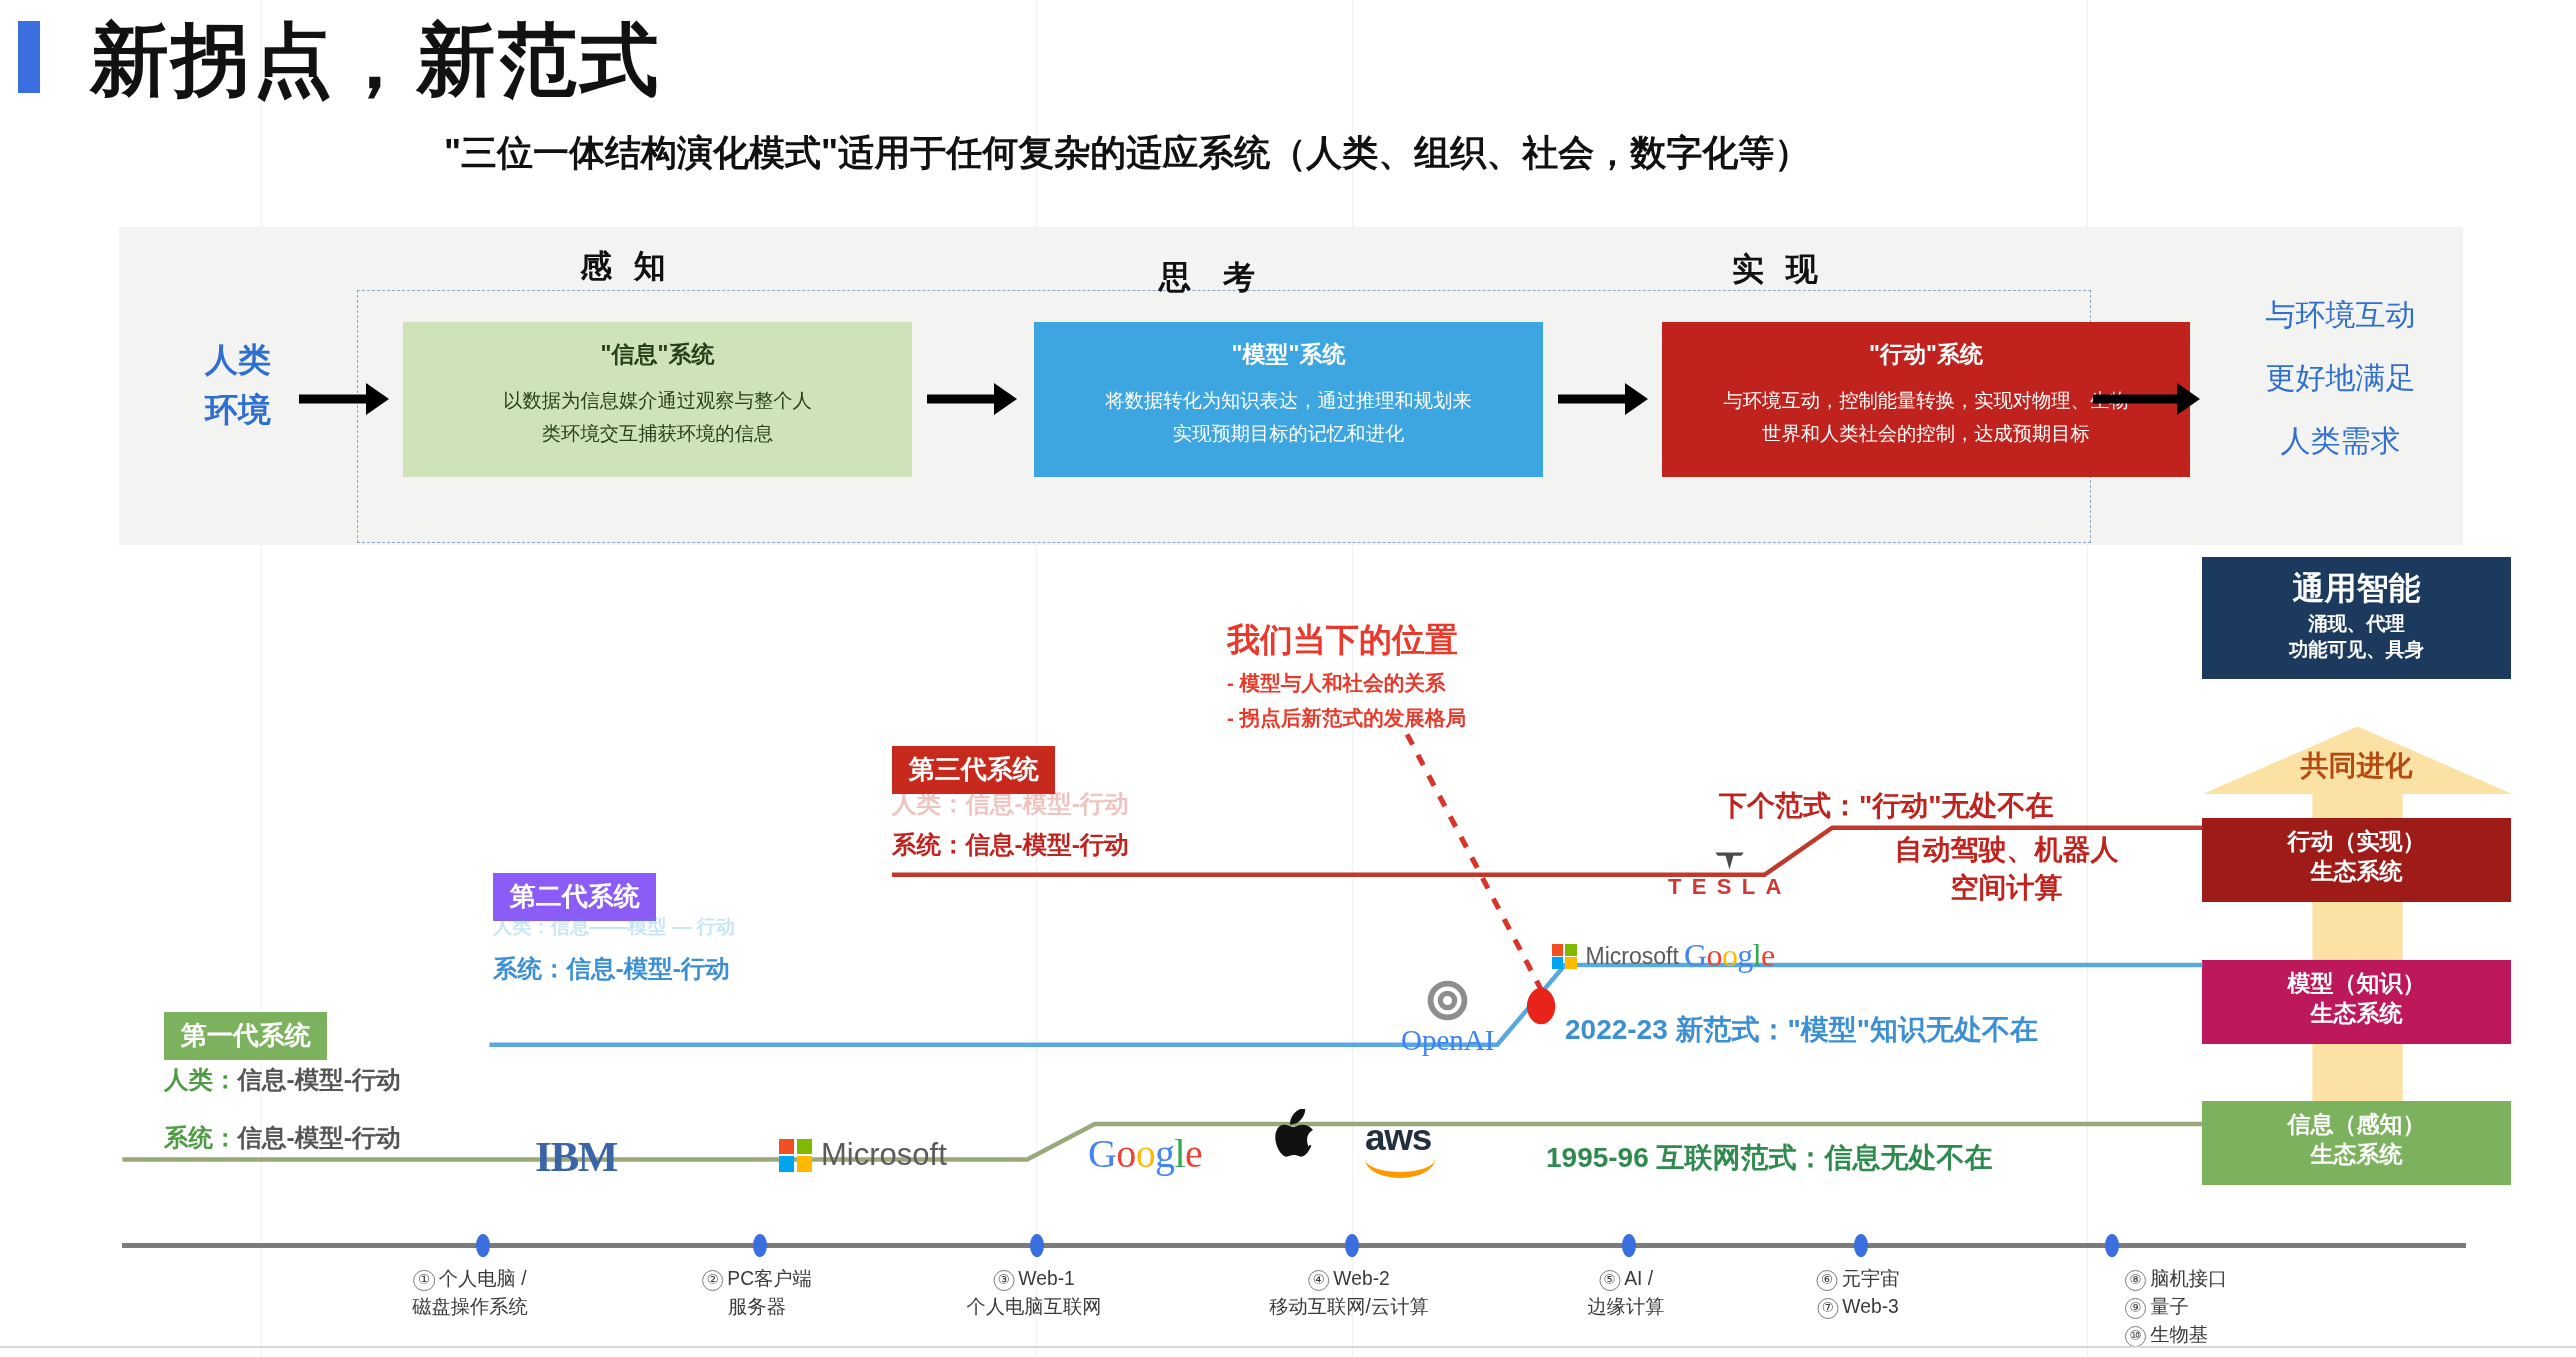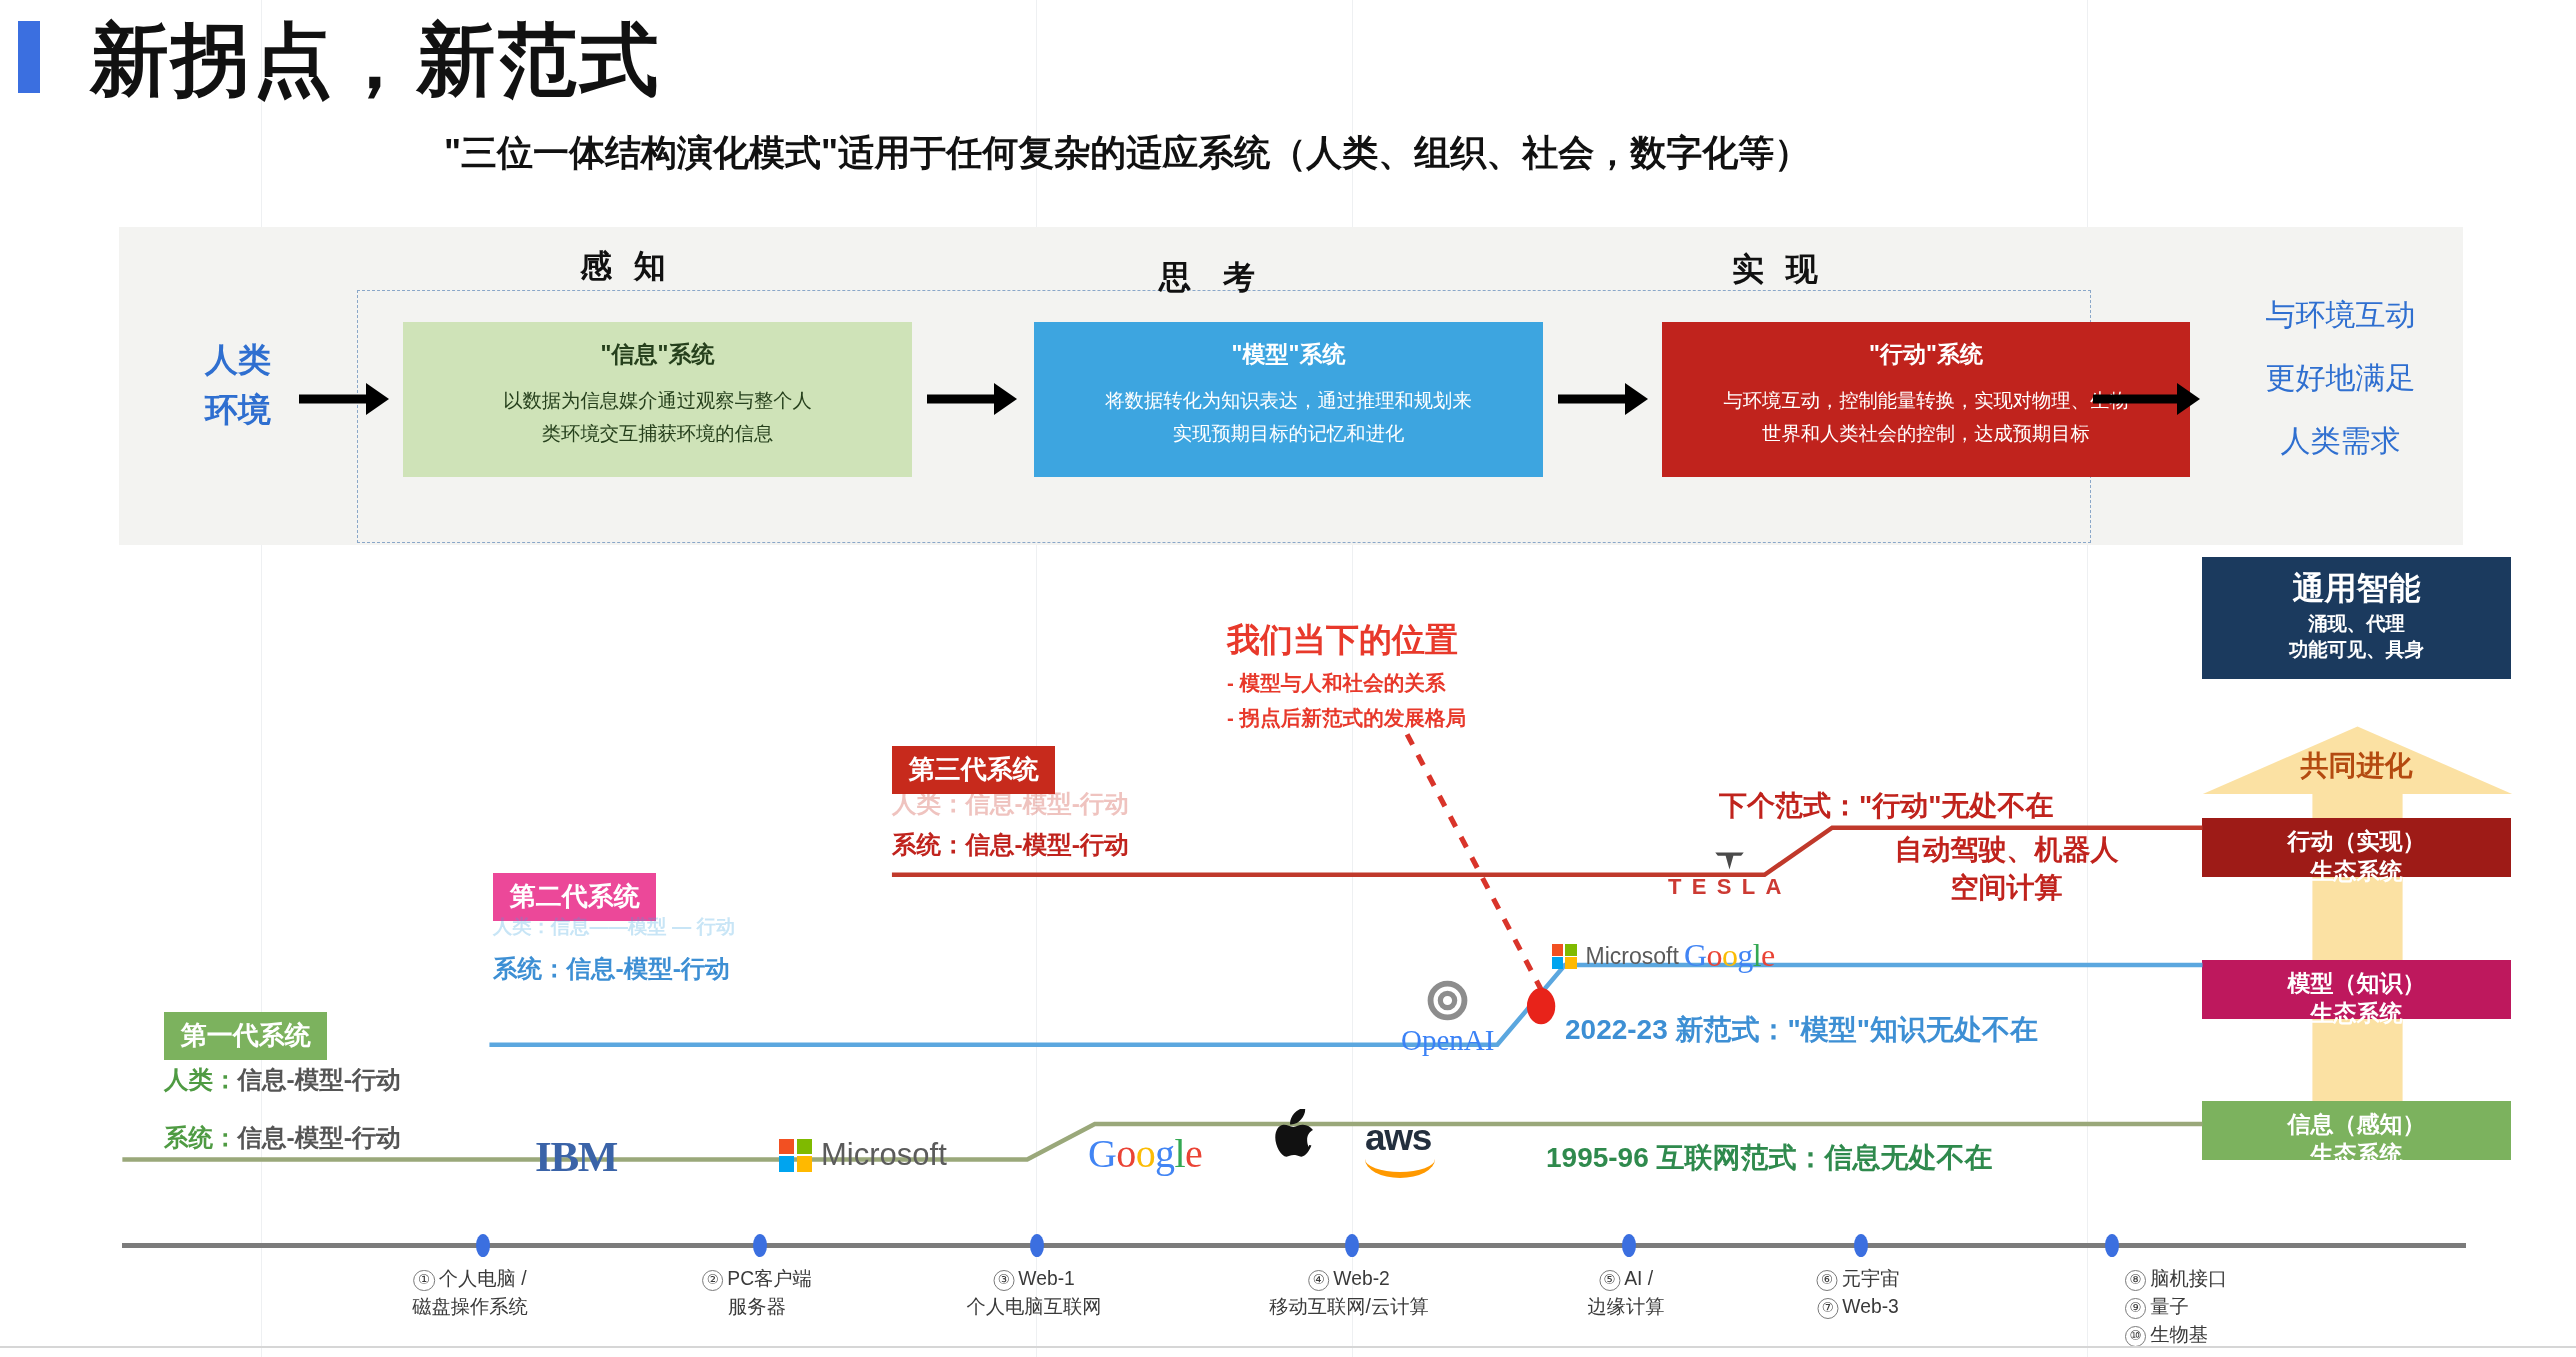--- a/index.html
+++ b/index.html
@@ -29,33 +29,33 @@
 
   .human-env{position:absolute;left:164px;top:335px;width:148px;text-align:center;font-size:33px;font-weight:bold;color:#2f6fd0;line-height:1.5;}
   .right-blue{position:absolute;left:2202px;top:283px;width:277px;text-align:center;font-size:30px;font-weight:normal;color:#2f6fd0;line-height:2.1;}
 
   
   .agi{position:absolute;left:2202px;top:557px;width:309px;height:122px;background:#1b3a5e;color:#fff;text-align:center;box-sizing:border-box;padding-top:10.3px;}
   .agi .t1{font-size:32px;font-weight:bold;}
   .agi .t2{font-size:19.3px;font-weight:bold;line-height:1.35;}
   .coevo-arrow{position:absolute;left:2190px;top:720px;width:335px;height:386px;}
   .coevo-label{position:absolute;left:2202px;top:747px;width:309px;text-align:center;font-size:28px;font-weight:bold;color:#b44a10;}
-  .eco{position:absolute;left:2202px;top:0;width:309px;height:59px;text-align:center;box-sizing:border-box;padding-top:7.7px;font-size:23px;font-weight:bold;line-height:1.32;}
+  .eco{position:absolute;left:2202px;top:0;width:309px;height:84px;text-align:center;box-sizing:border-box;padding-top:7.7px;font-size:23px;font-weight:bold;line-height:1.32;}
   .eco-red{background:#9e1b17;color:#fff;}
   .eco-blue{background:#be185d;color:#fff;}
   .eco-green{background:#7cb25e;color:#fff;}
 
   
   .here{position:absolute;left:1227px;top:618px;color:#e8392b;}
   .here .h{font-size:33px;font-weight:bold;}
   .here .l{font-size:20.6px;font-weight:bold;margin-top:6.4px;}
 
   .gen-tag{position:absolute;color:#fff;font-size:26px;font-weight:bold;padding:6.4px 16.7px;box-sizing:border-box;white-space:nowrap;}
   .tag-green{background:#7cb25e;}
-  .tag-blue{background:#ec4899;}
+  .tag-blue{background:#8b5cf6;}
   .tag-red{background:#c72a1c;}
 
   .gen-line{position:absolute;font-size:24.5px;font-weight:bold;white-space:nowrap;}
   .faded{opacity:.28;}
 
   .para{position:absolute;font-size:28px;font-weight:bold;white-space:nowrap;}
   .para-red{color:#c0231d;}
   .para-blue{color:#3d8fd4;}
   .para-green{color:#2f8a4d;}
   .auto2{position:absolute;left:1826px;top:831px;width:361px;text-align:center;font-size:28px;font-weight:bold;color:#c0231d;line-height:1.35;}

